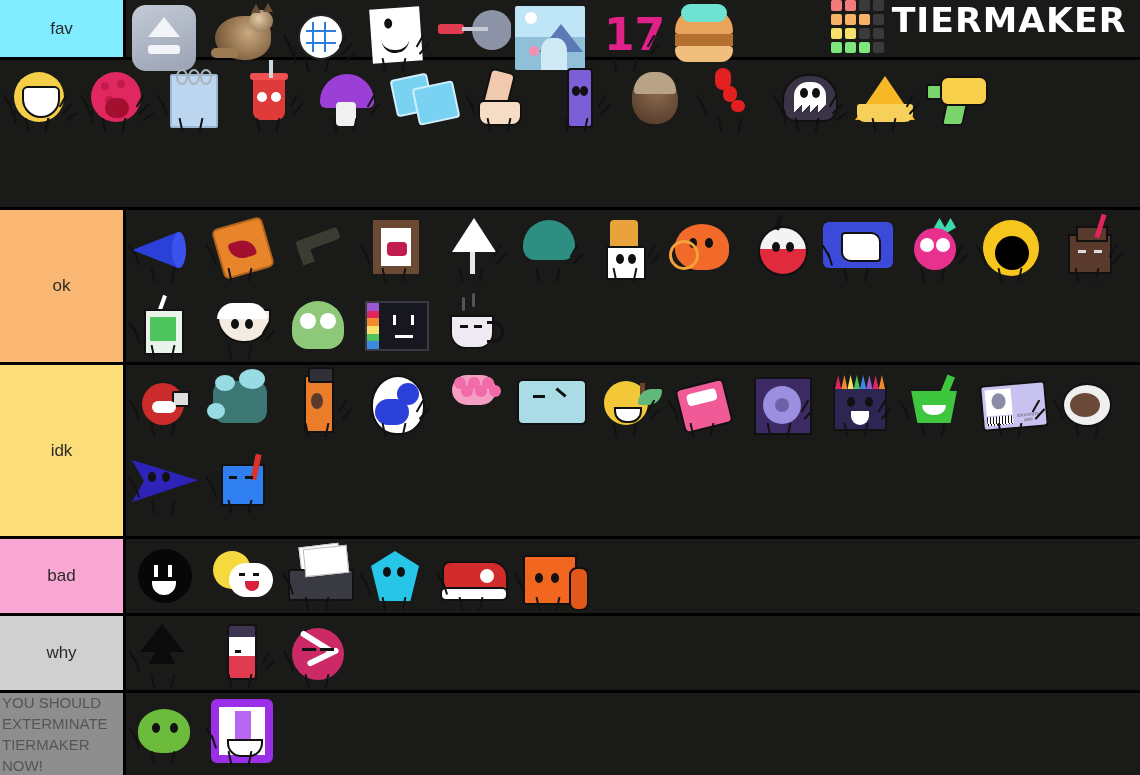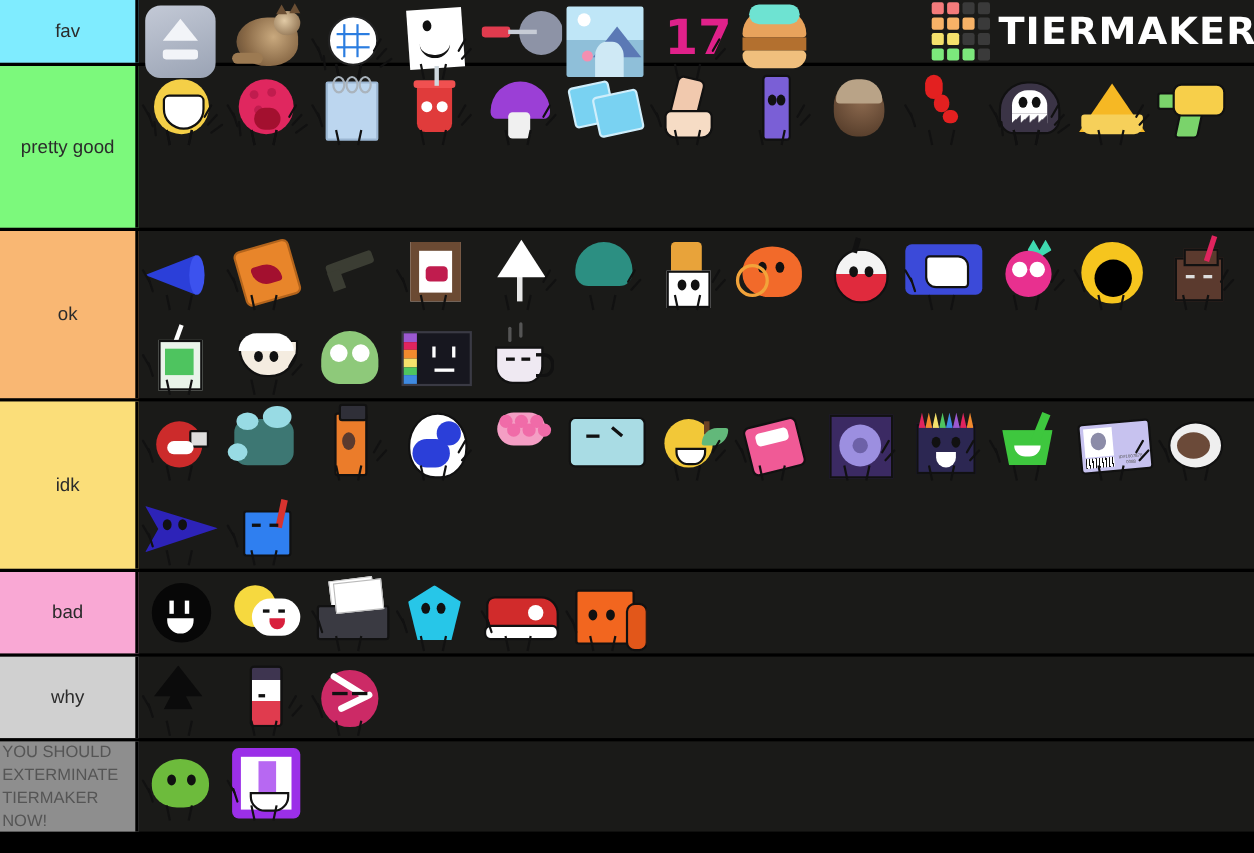--- a/index.html
+++ b/index.html
@@ -11,21 +11,21 @@
     text-align:center;box-sizing:border-box;border-right:3px solid #000;color:#2b2b2b;
     font-size:17px;line-height:22px;padding:2px 4px;word-wrap:break-word;}
   .tier-label.tiny{font-size:15px;line-height:21px;text-align:left;justify-content:flex-start;padding-left:2px;color:#4a4a4a;}
   .tier-items{flex:1;display:flex;flex-wrap:wrap;align-content:flex-start;}
   .item{width:77px;height:77px;position:relative;flex:0 0 77px;overflow:hidden;}
   .item .sprite{position:absolute;inset:0;}
 
   
   .header-row{height:60px;}
   .header-label{background:#7FECFF;}
-  .brand{display:flex;align-items:center;gap:10px;margin-left:auto;}
+  .brand{display:flex;gap:10px;margin-left:auto;padding-right:16px;}
   .brand-grid{display:grid;grid-template-columns:repeat(4,11px);grid-template-rows:repeat(4,11px);gap:3px;}
   .brand-grid i{display:block;border-radius:2px;}
   .brand-text{color:#fff;font-size:34px;font-weight:bold;letter-spacing:1px;
     font-family:"DejaVu Sans",sans-serif;transform:scaleX(1.02);}
   .limb{position:absolute;background:#111;border-radius:2px;}
 
   .face-eye{position:absolute;width:8px;height:10px;background:#111;border-radius:50%;}
   .mouth{position:absolute;background:#fff;border:2px solid #111;border-radius:0 0 18px 18px;}
 
   
@@ -413,23 +413,20 @@
           <i style="background: rgb(124, 232, 124);"></i>
           <i style="background: rgb(124, 232, 124);"></i>
           <i style="background: rgb(58, 58, 58);"></i>
         </div>
       <div class="brand-text">TIERMAKER</div>
     </div>
   </div>
 
   <div id="rows">
       <div class="tier-row" style="height: 150px;">
-        <div class="tier-label" style="background: rgb(124, 249, 124); color: rgb(43, 43, 43);">
-          <span>pretty good</span>
-        </div>
         <div class="tier-items">
           <div class="item">
             <div class="sprite">
               <div class="ball" style="background: rgb(244, 207, 71);">
                 <div class="mouth" style="left: 8px; top: 14px; width: 34px; height: 28px; border-radius: 6px 6px 20px 20px;"></div>
               </div>
               <div class="limb" style="height: 14px; width: 2px; left: 6px; top: 34px; transform: rotate(-30deg);"></div>
               <div class="limb" style="height: 14px; width: 2px; left: 10px; top: 42px; transform: rotate(-18deg);"></div>
               <div class="limb" style="height: 14px; width: 2px; left: 14px; top: 50px; transform: rotate(-6deg);"></div>
               <div class="leg" style="left: 26px; top: 58px; transform: rotate(-12deg);"></div>
@@ -785,21 +782,21 @@
               <div class="steam" style="left: 38px; top: 6px;"></div>
               <div class="tea">
                 <div class="handle"></div>
                 <div style="position: absolute; left: 8px; top: 8px; width: 8px; height: 3px; background: rgb(17, 17, 17);"></div>
                 <div style="position: absolute; left: 22px; top: 8px; width: 8px; height: 3px; background: rgb(17, 17, 17);"></div>
               </div>
             </div>
           </div>
         </div>
       </div>
-      <div class="tier-row" style="height: 155px;">
+      <div class="tier-row" style="height: 174px;">
         <div class="tier-label" style="background: rgb(251, 222, 121); color: rgb(43, 43, 43);">
           <span>idk</span>
         </div>
         <div class="tier-items">
           <div class="item">
             <div class="sprite">
               <div class="baub">
                 <div class="cap"></div>
                 <div style="position: absolute; left: 10px; top: 18px; width: 24px; height: 12px; background: rgb(255, 255, 255); border-radius: 8px;"></div>
               </div>

